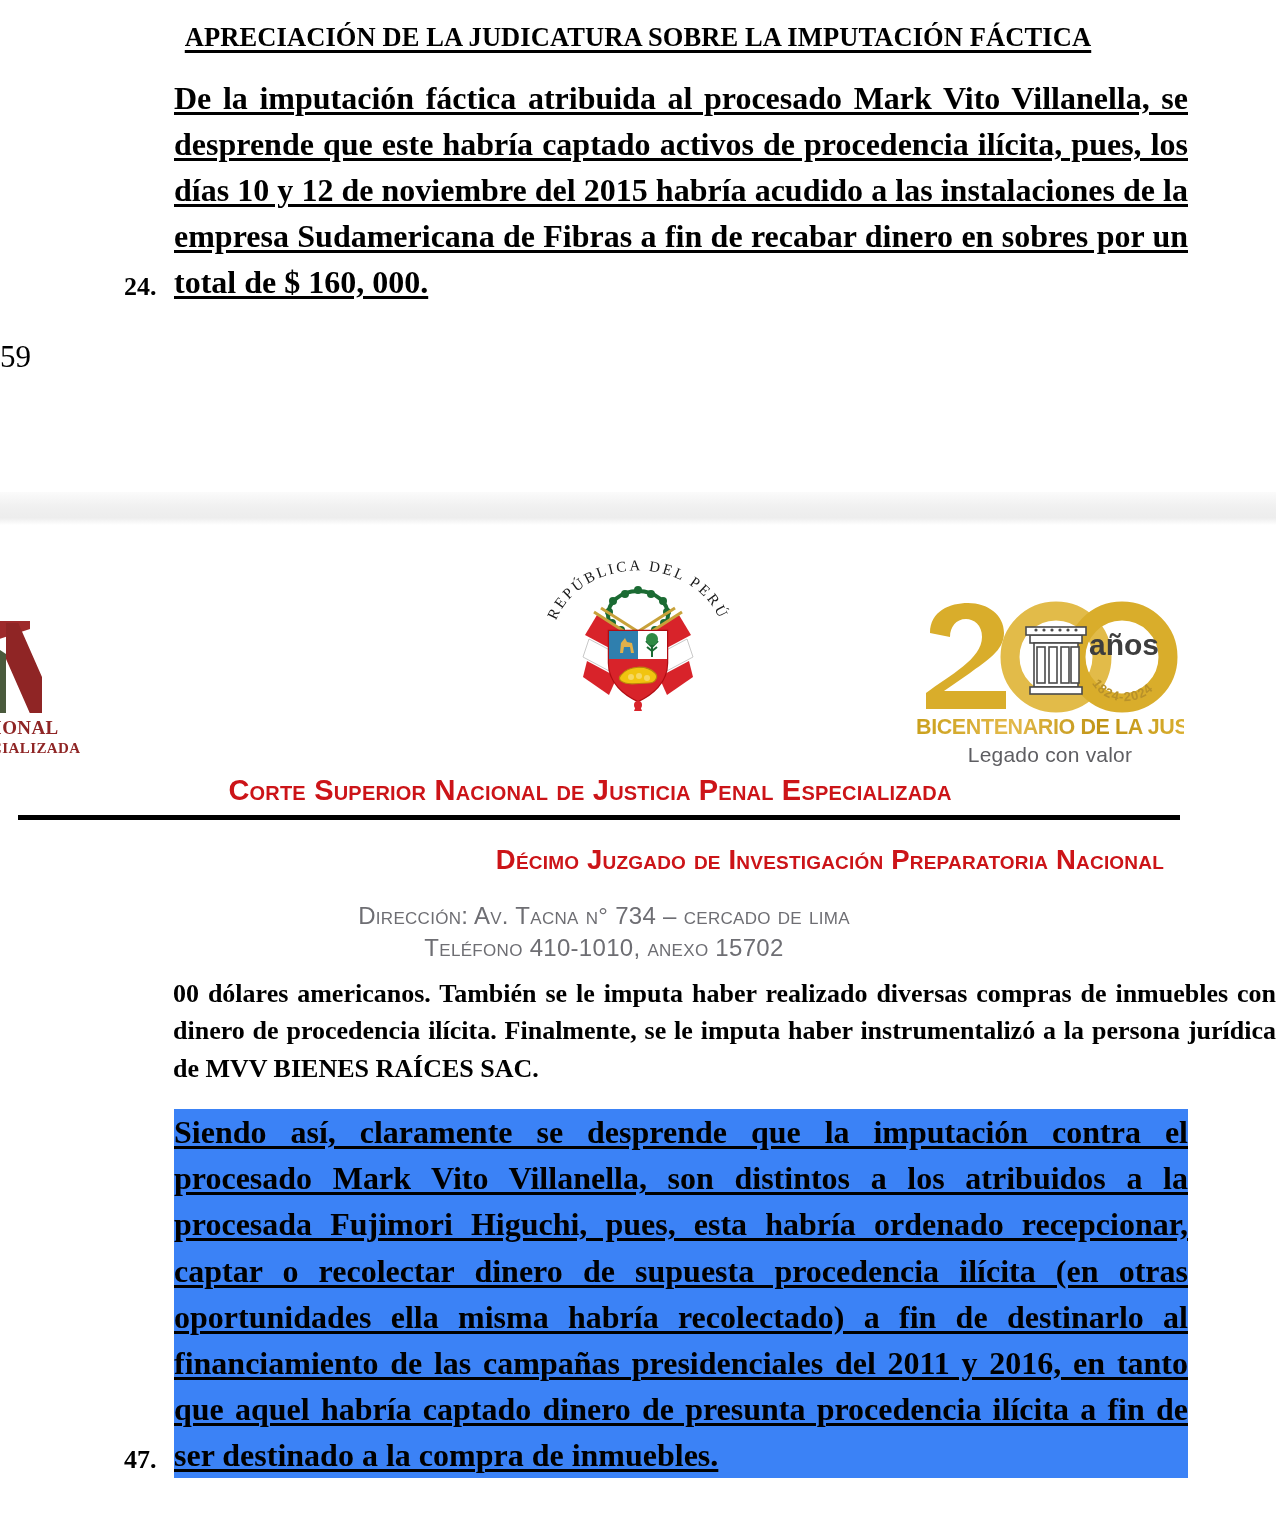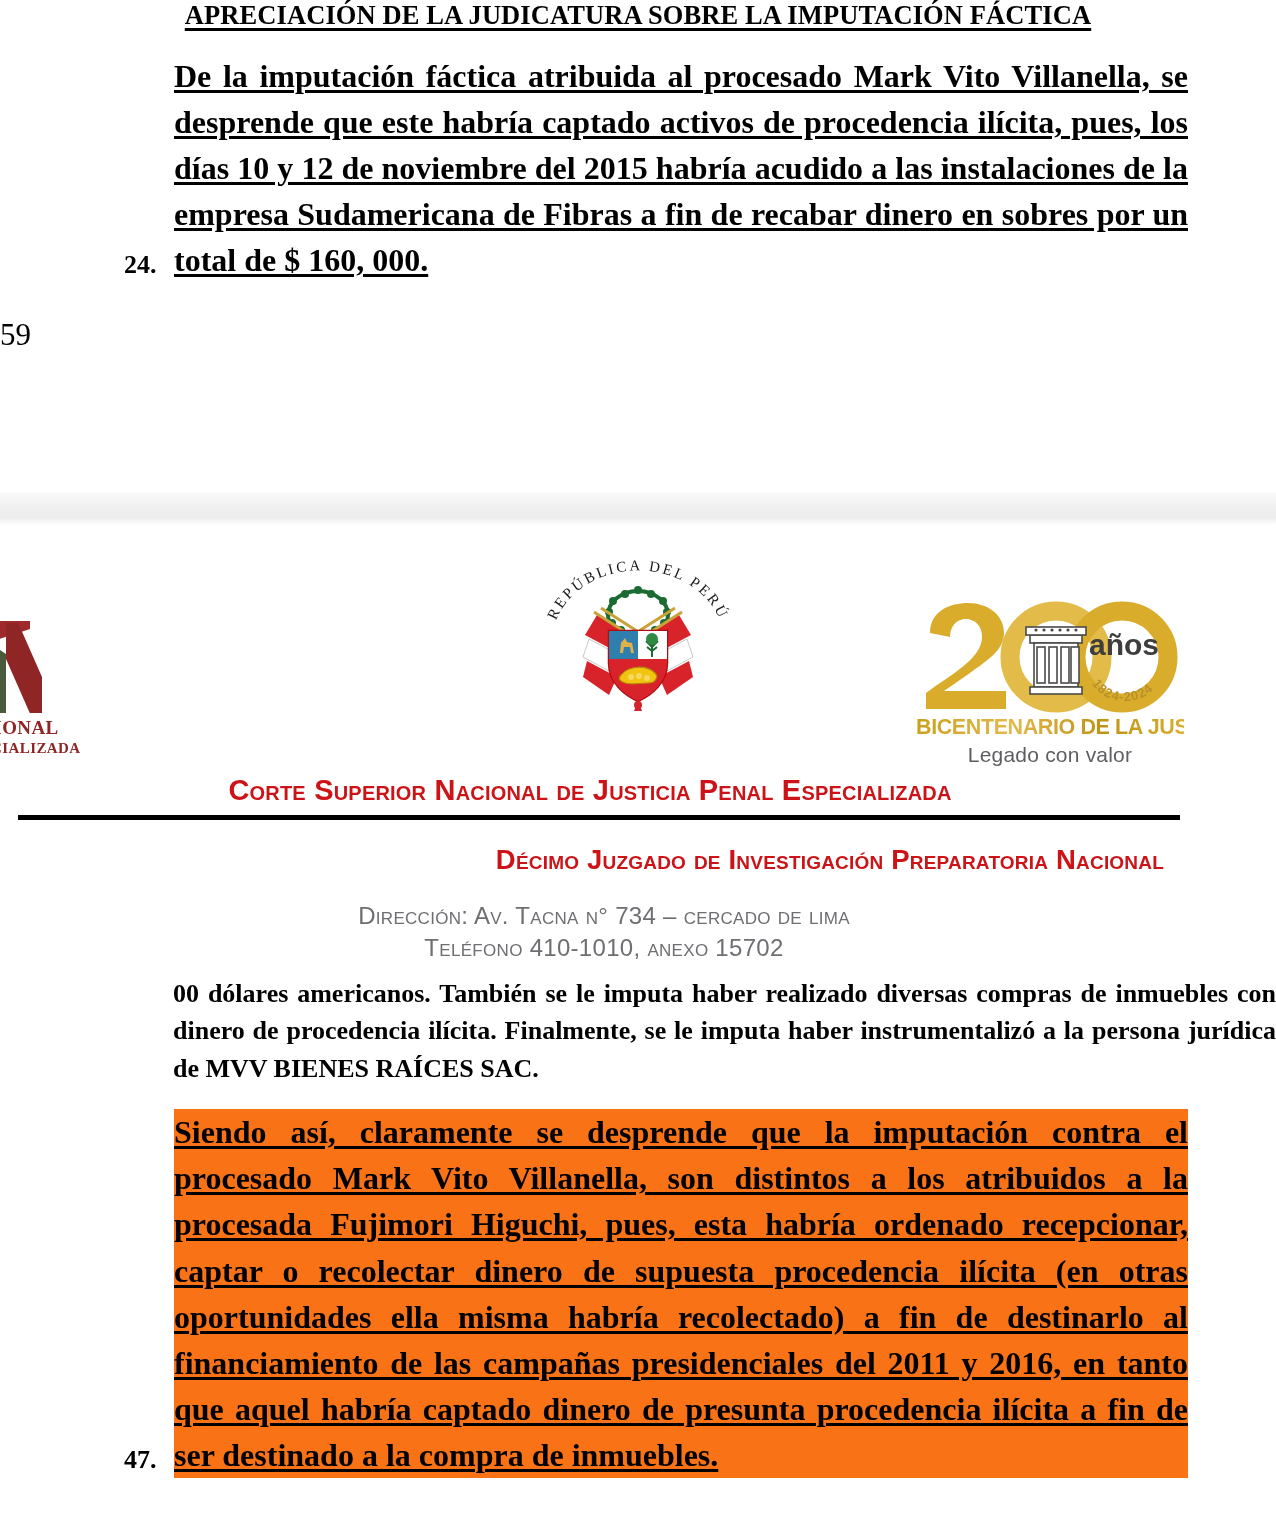--- a/index.html
+++ b/index.html
@@ -45,20 +45,21 @@
 
   
   .doc-title {
     text-align: center;
     font-weight: bold;
     font-size: 26.5px;
     letter-spacing: .1px;
     text-decoration: underline;
     text-underline-offset: 4px;
     text-decoration-thickness: 2.5px;
+    padding-top: 22px;
     border-radius: 25px;
   }
 
   .numbered-item {
     display: flex;
     align-items: flex-end;
     padding-left: 124px;
     padding-right: 88px;
     margin-top: 22px;
   }
@@ -76,21 +77,21 @@
     font-size: 32px;
     line-height: 1.44;
     text-align: justify;
     text-align-last: left;
     text-decoration: underline;
     text-underline-offset: 3px;
     text-decoration-thickness: 2.5px;
     hyphens: none;
   }
   .item-body.highlight {
-    background: #f97316;
+    background: #3b82f6;
     box-decoration-break: clone;
     -webkit-box-decoration-break: clone;
   }
 
   .folio {
     padding-right: 88px;
     margin-top: 36px;
     font-size: 31px;
     line-height: 1;
   }

